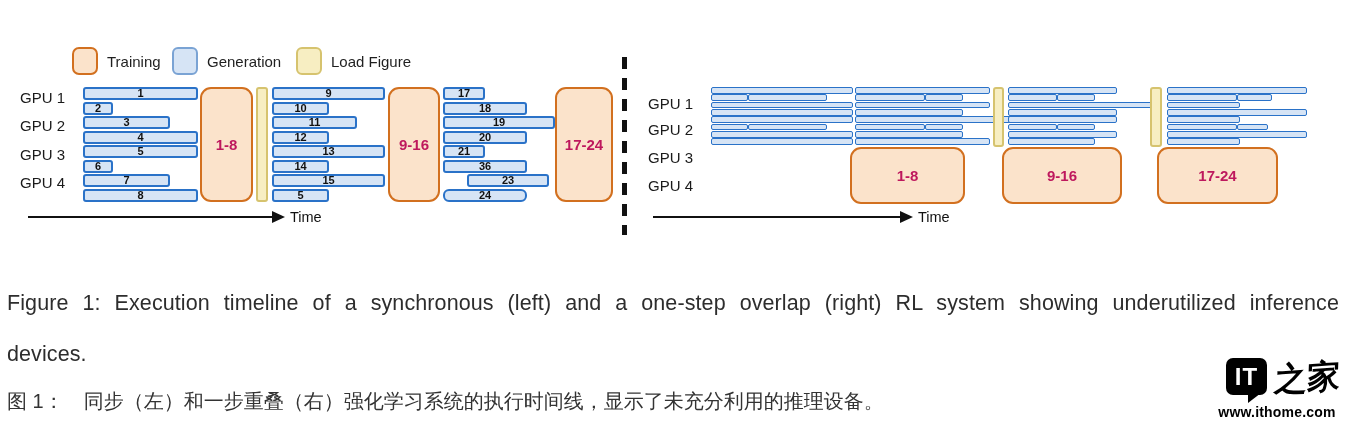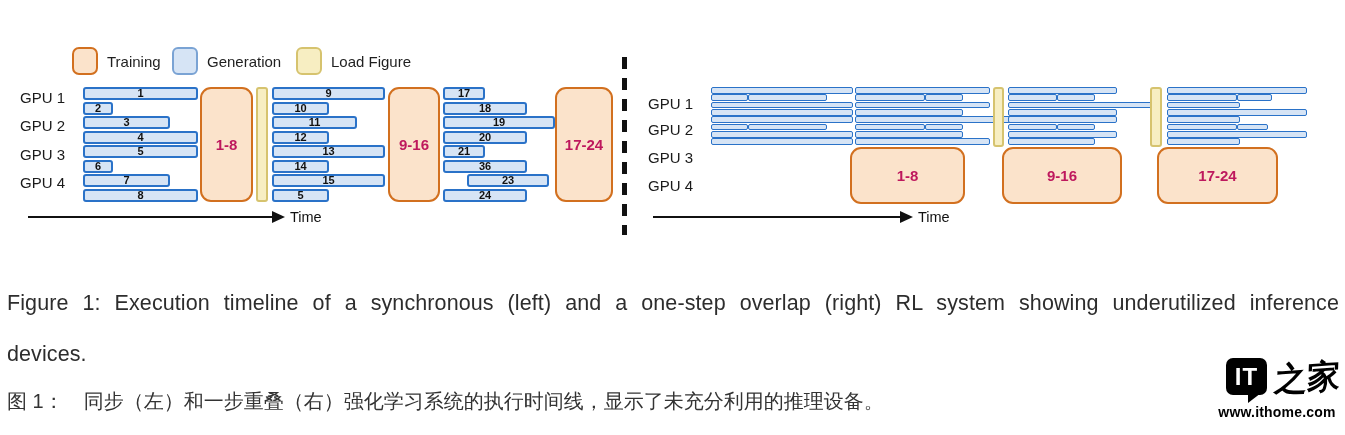--- a/index.html
+++ b/index.html
@@ -104,21 +104,21 @@
       <div class="gen-bar" style="left: 272px; top: 159.5px; width: 57px; height: 13px;">14</div>
       <div class="gen-bar" style="left: 272px; top: 174px; width: 113px; height: 13px;">15</div>
       <div class="gen-bar" style="left: 272px; top: 188.5px; width: 57px; height: 13px;">5</div>
       <div class="gen-bar" style="left: 443px; top: 87px; width: 42px; height: 13px;">17</div>
       <div class="gen-bar" style="left: 443px; top: 101.5px; width: 84px; height: 13px;">18</div>
       <div class="gen-bar" style="left: 443px; top: 116px; width: 112px; height: 13px;">19</div>
       <div class="gen-bar" style="left: 443px; top: 130.5px; width: 84px; height: 13px;">20</div>
       <div class="gen-bar" style="left: 443px; top: 145px; width: 42px; height: 13px;">21</div>
       <div class="gen-bar" style="left: 443px; top: 159.5px; width: 84px; height: 13px;">36</div>
       <div class="gen-bar" style="left: 443px; top: 174px; width: 82px; height: 13px; margin-left: 24px;">23</div>
-      <div class="gen-bar" style="left: 443px; top: 188.5px; width: 84px; height: 13px;">24</div>
+      <div class="gen-bar" style="left: 443px; top: 188.5px; width: 84px; height: 13px; border-radius: 6px;">24</div>
       <div class="train-block" style="left: 200px; top: 87px; width: 53px; height: 115px;">1-8</div>
       <div class="train-block" style="left: 388px; top: 87px; width: 52px; height: 115px;">9-16</div>
       <div class="train-block" style="left: 555px; top: 87px; width: 58px; height: 115px;">17-24</div>
       <div class="load-bar" style="left: 256px; top: 87px; width: 12px; height: 115px;"></div>
       <div class="gen-thin" style="left: 711px; top: 87px; width: 142px; height: 6.5px;"></div>
       <div class="gen-thin" style="left: 711px; top: 94.35px; width: 36.92px; height: 6.5px;"></div>
       <div class="gen-thin" style="left: 747.92px; top: 94.35px; width: 79.52px; height: 6.5px;"></div>
       <div class="gen-thin" style="left: 711px; top: 101.7px; width: 142px; height: 6.5px;"></div>
       <div class="gen-thin" style="left: 711px; top: 109.05px; width: 142px; height: 6.5px;"></div>
       <div class="gen-thin" style="left: 711px; top: 116.4px; width: 142px; height: 6.5px;"></div>

